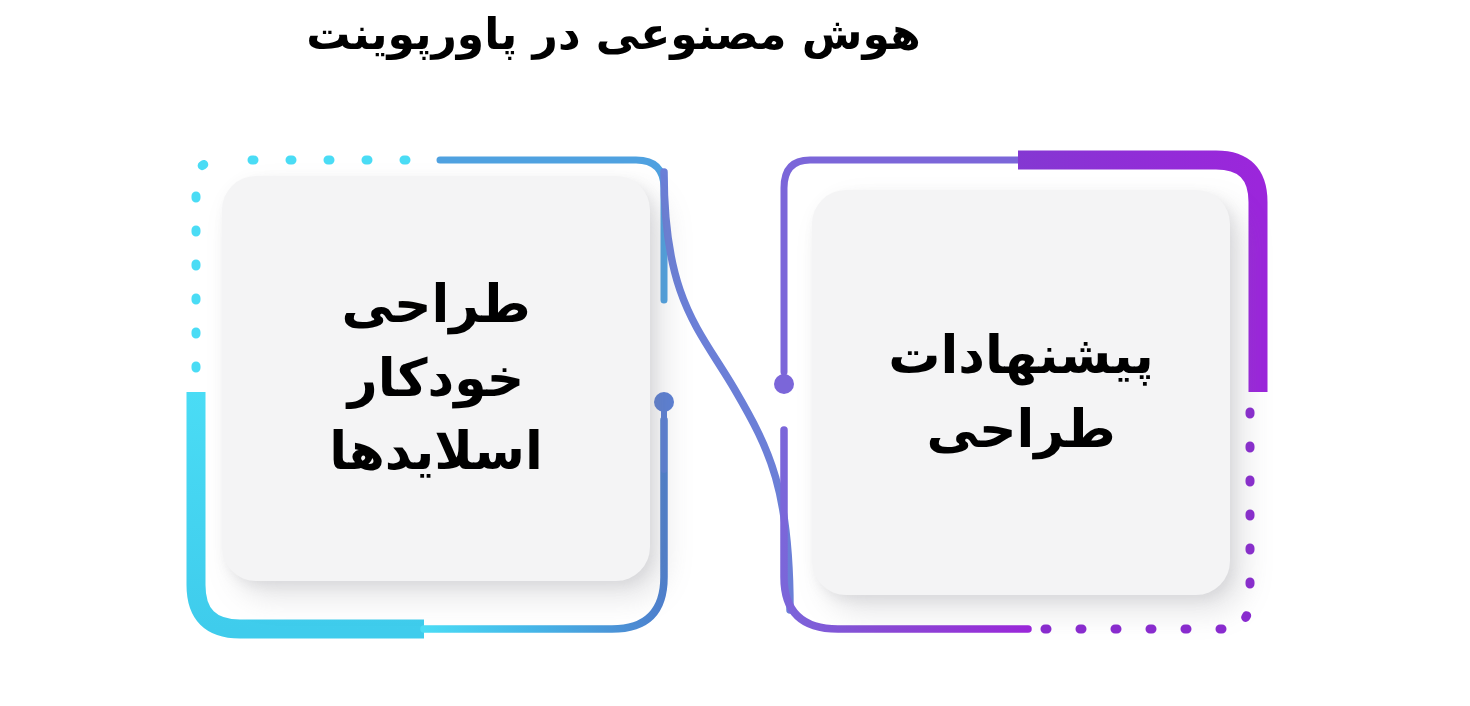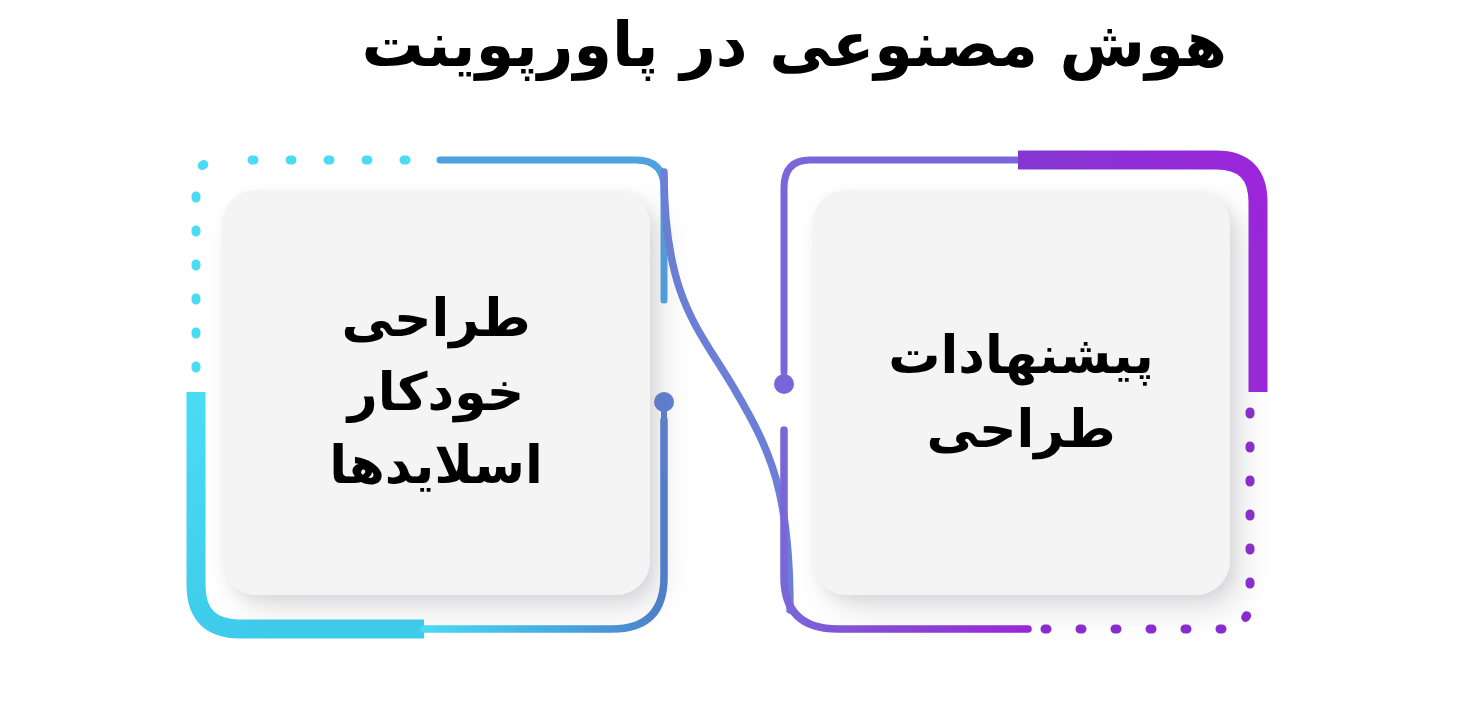--- a/index.html
+++ b/index.html
@@ -21,22 +21,22 @@
     height: 706px;
     background: #ffffff;
   }
 
   
   .title {
     position: absolute;
     left: 0;
     top: 8px;
     width: 1227px;
-    text-align: right;
-    font-size: 62px;
+    text-align: center;
+    font-size: 44px;
     font-weight: 700;
     line-height: 1.18;
     color: #000000;
     letter-spacing: 0px;
     direction: rtl;
     white-space: nowrap;
   }
 
   
   #connectors {
@@ -65,21 +65,21 @@
     color: #000000;
     font-weight: 700;
     font-size: 52px;
     line-height: 1.42;
     padding: 0 26px;
     direction: rtl;
   }
 
   #card-left {
     left: 222px;
-    top: 190px;
+    top: 176px;
     width: 428px;
     height: 405px;
   }
   #card-right {
     left: 812px;
     top: 190px;
     width: 418px;
     height: 405px;
   }
 </style>

